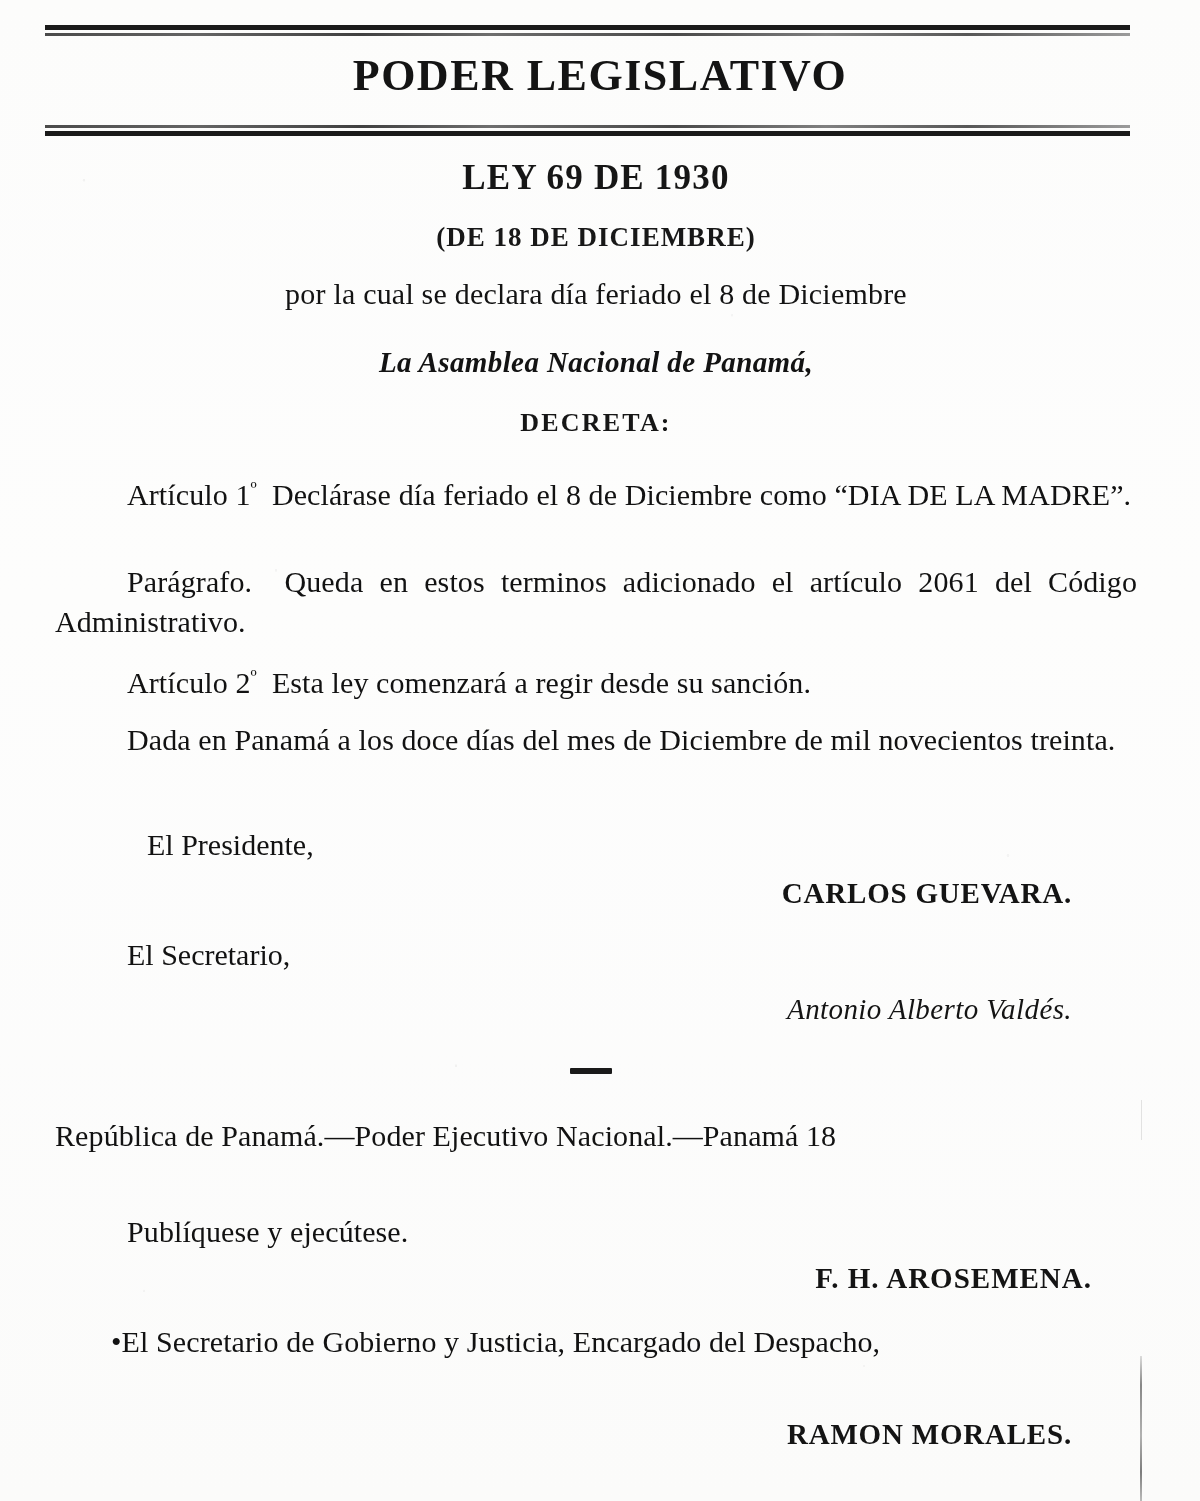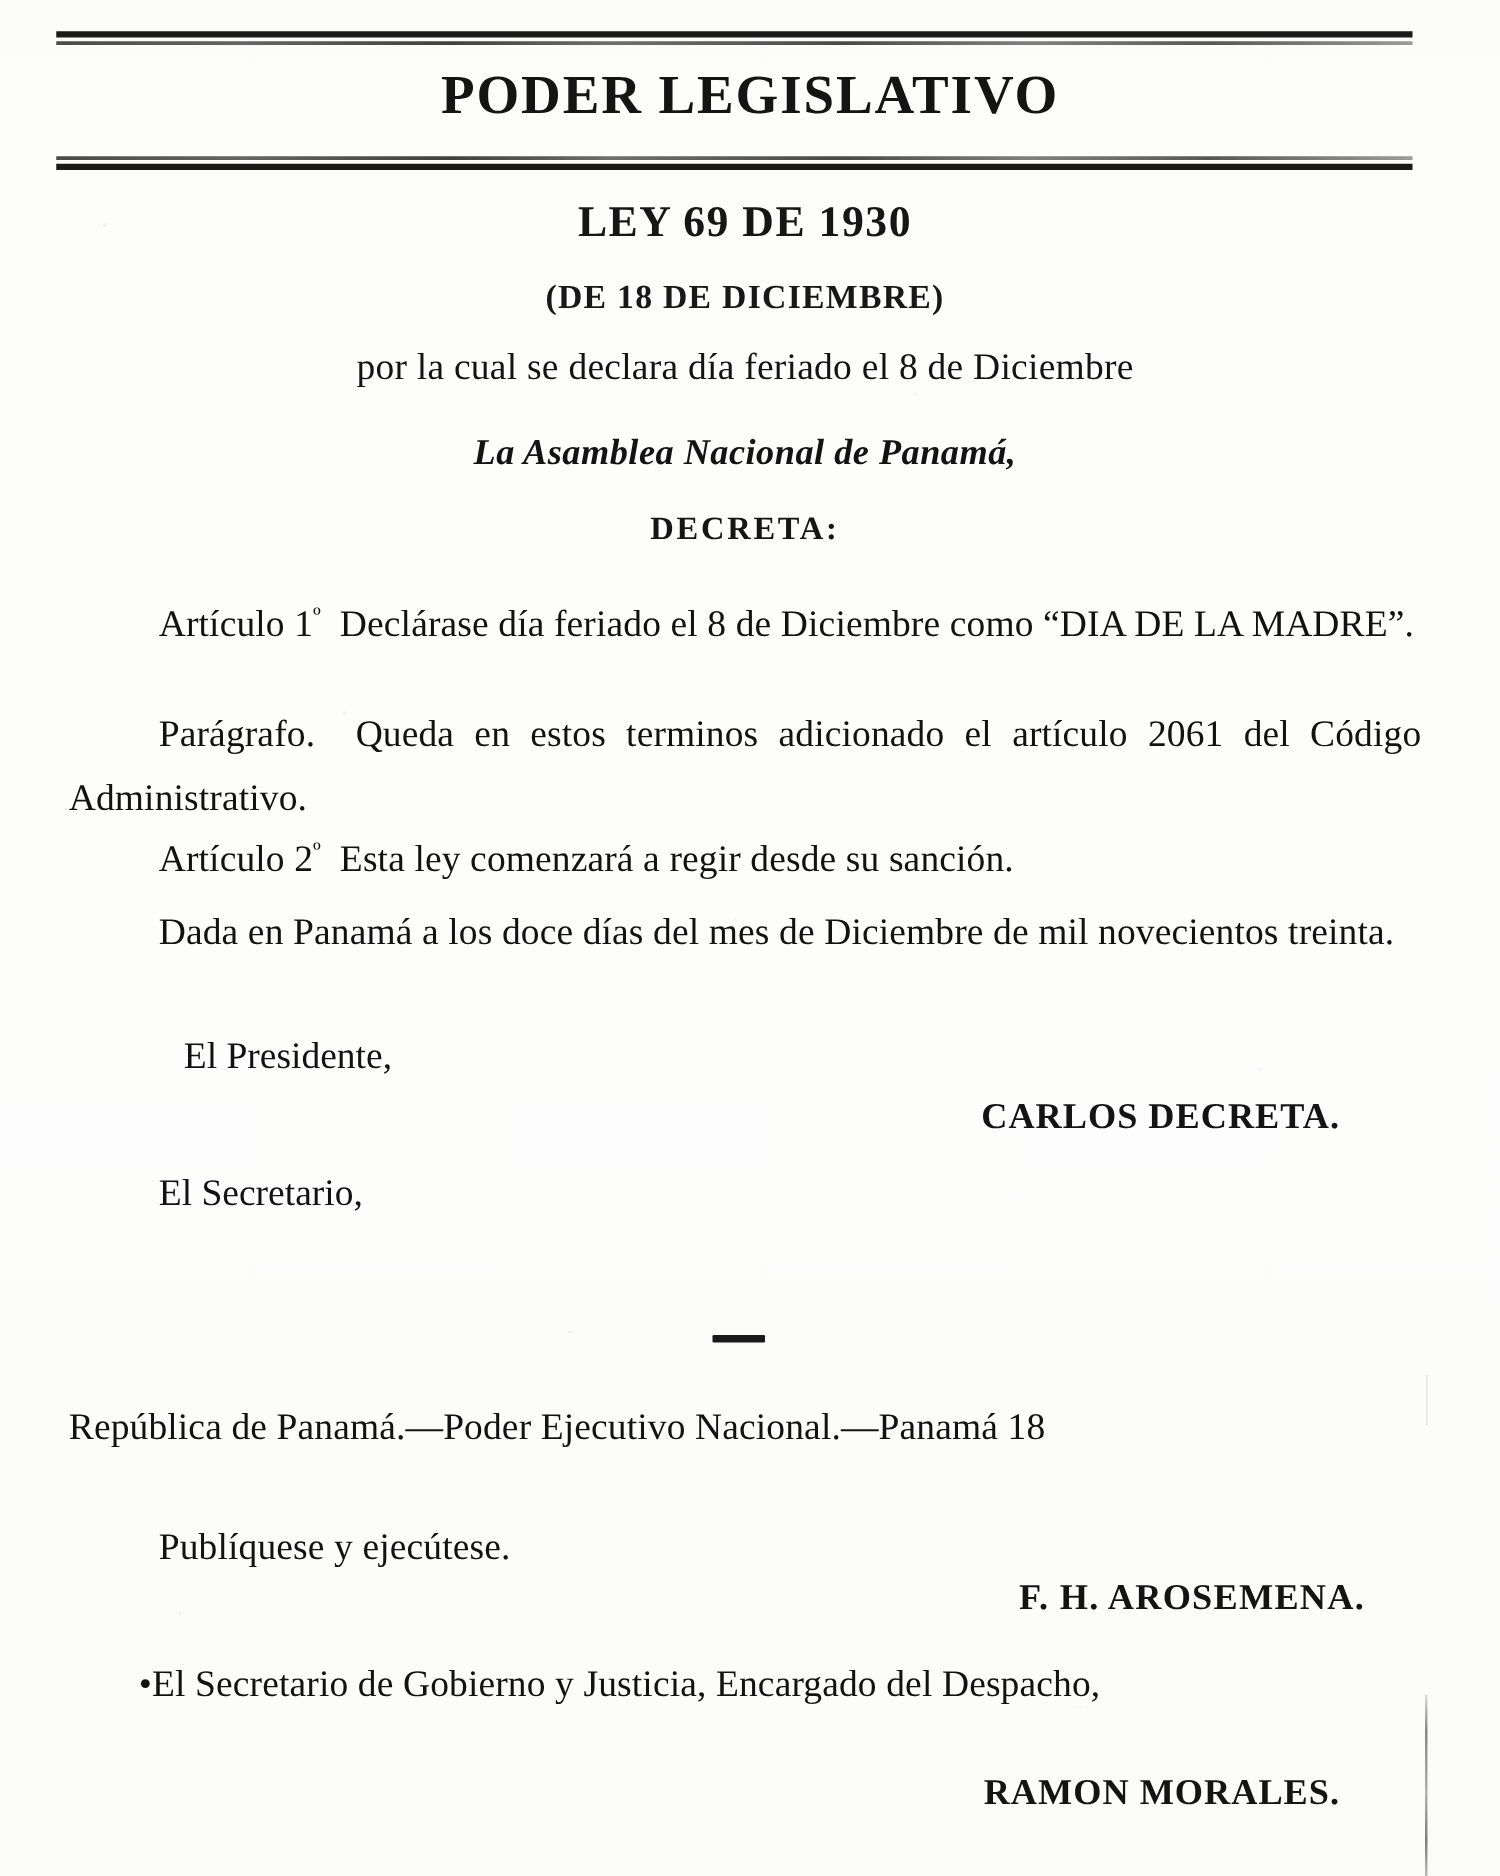--- a/index.html
+++ b/index.html
@@ -115,21 +115,21 @@
     letter-spacing: 2.2px;
     color: #161616;
   }
 
   
   .para {
     position: absolute;
     left: 55px;
     width: 1082px;
     font-size: 30px;
-    line-height: 51px;
+    line-height: 40px;
     color: #121212;
     text-align: justify;
     text-indent: 72px;
     letter-spacing: .1px;
   }
 
   #p-art1     { top: 468px; }
   #p-parrafo  { top: 562px; }
   #p-art2     { top: 656px; }
   #p-dada     { top: 720px; }
@@ -248,23 +248,24 @@
     <span>Parágrafo.</span>&nbsp;&nbsp;<span>Queda en estos terminos adicionado el artículo 2061 del Código Administrativo.</span>
   </div>
 
   <div class="para" id="p-art2">
     <span>Artículo 2</span><span class="ord">º</span>&nbsp;&nbsp;<span>Esta ley comenzará a regir desde su sanción.</span>
   </div>
 
   <div class="para" id="p-dada">Dada en Panamá a los doce días del mes de Diciembre de mil novecientos treinta.</div>
 
   <div class="sig-label" id="lbl-presidente">El Presidente,</div>
-  <div class="sig-name smallcaps" id="sig-presidente">CARLOS DECRETA.</div>
+  <div class="sig-name smallcaps" id="sig-presidente">CARLOS GUEVARA.</div>
 
   <div class="sig-label" id="lbl-secretario">El Secretario,</div>
+  <div class="sig-name italic-name" id="sig-secretario">Antonio Alberto Valdés.</div>
 
   <div id="divider"></div>
 
   <div class="para" id="p-republica">
     <span>República de Panamá.—Poder Ejecutivo Nacional.—Panamá 18</span>
   </div>
 
   <div class="para" id="p-publiquese">Publíquese y ejecútese.</div>
 
   <div class="sig-name allcaps" id="sig-arosemena">F. H. AROSEMENA.</div>

